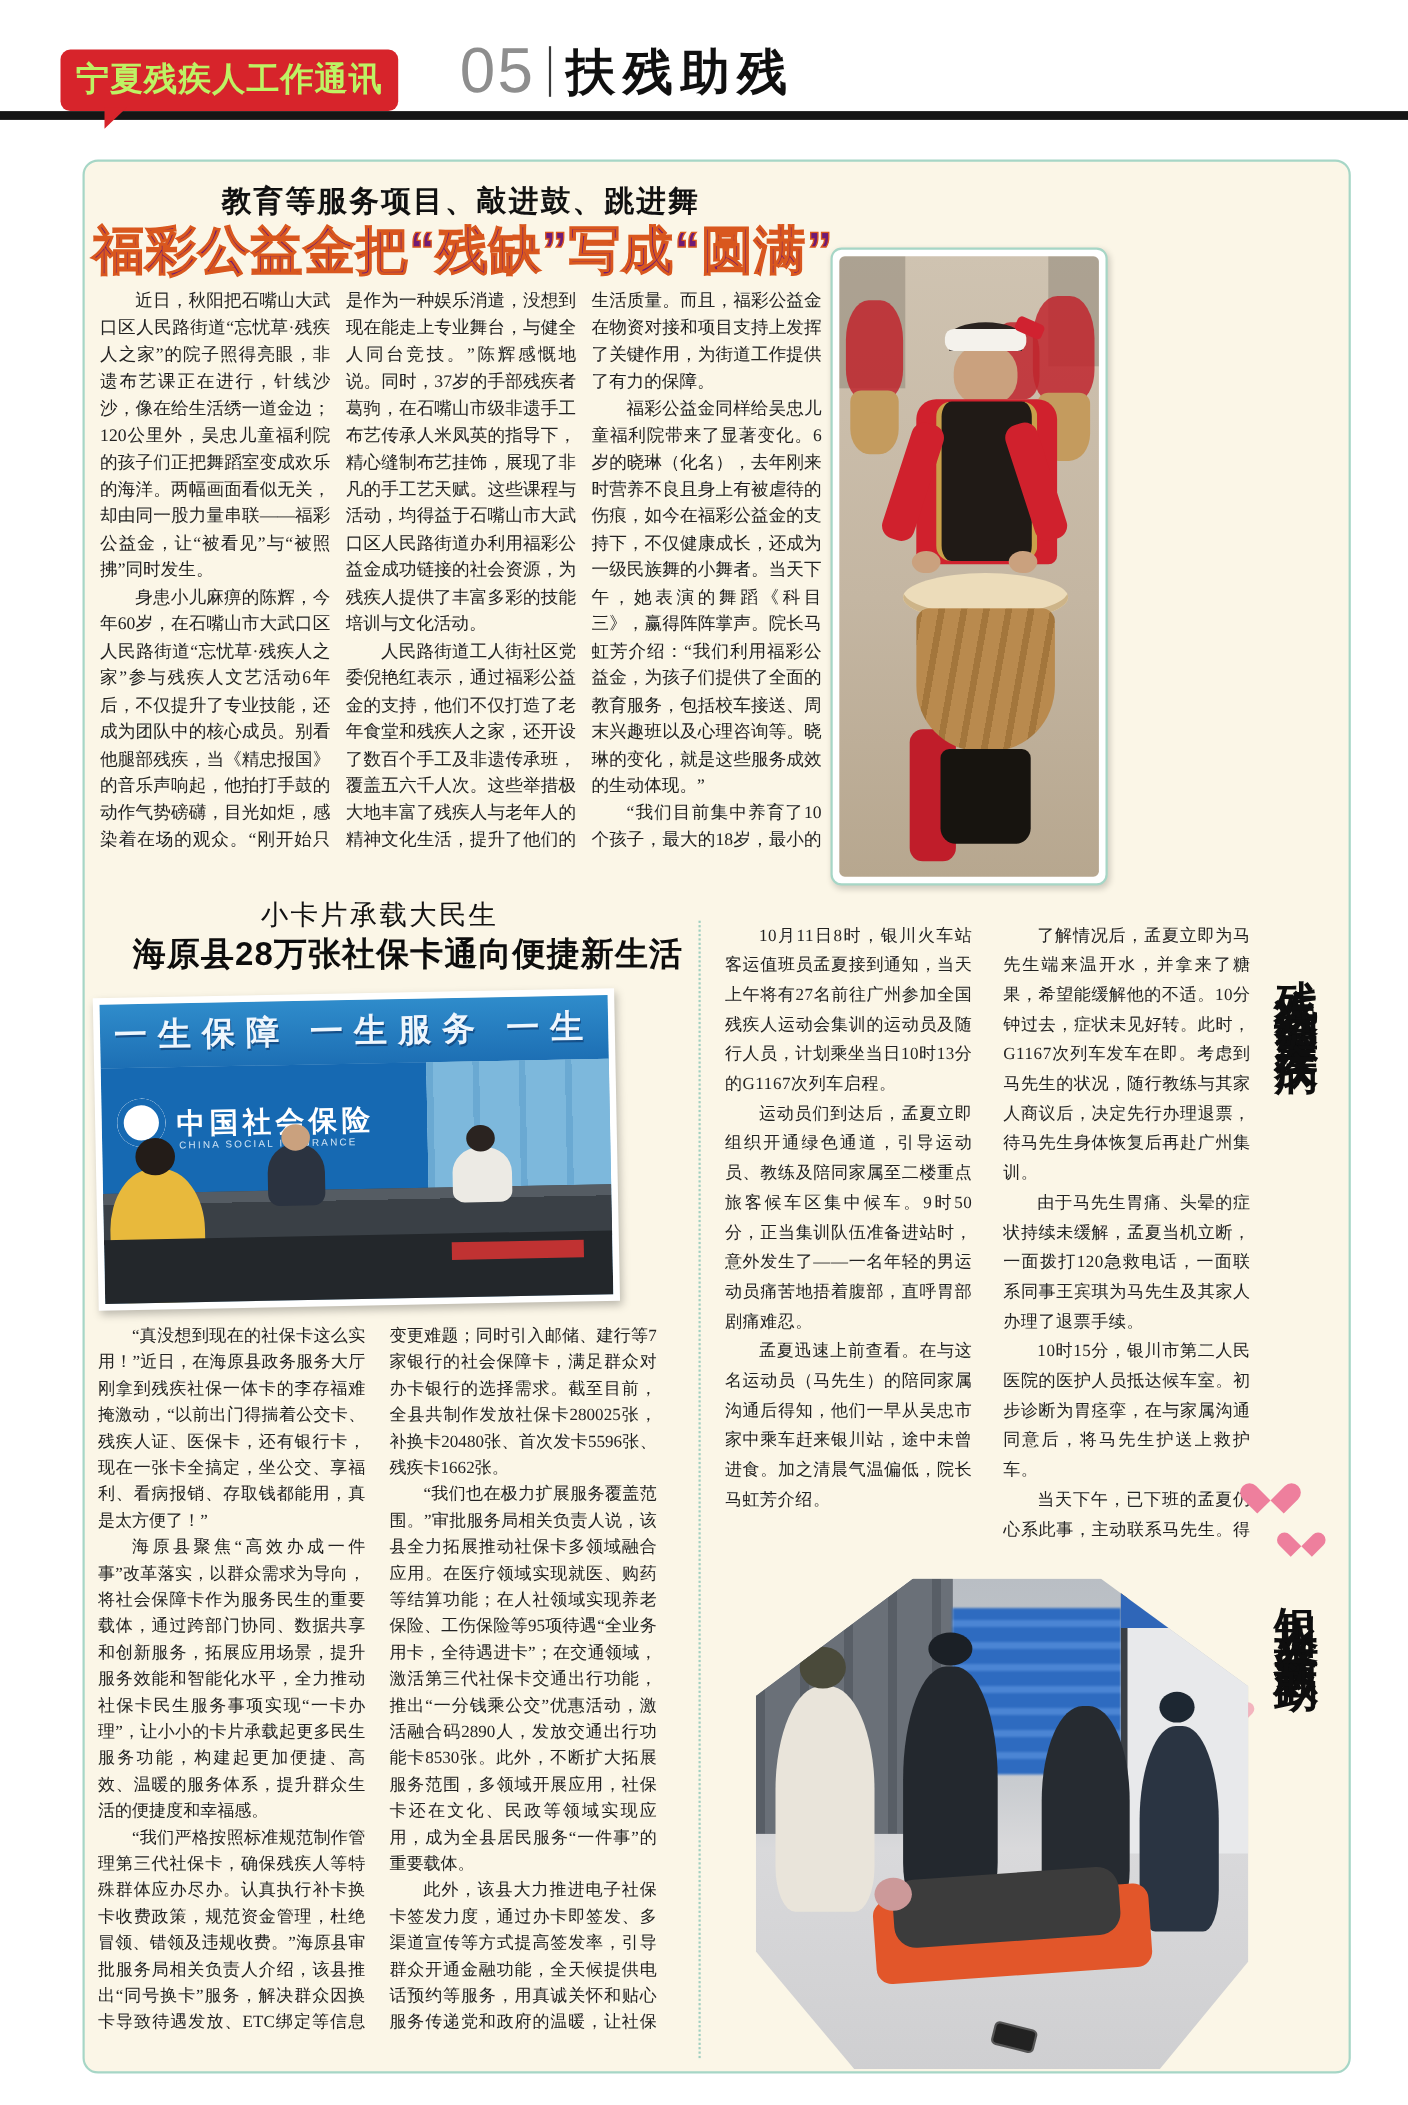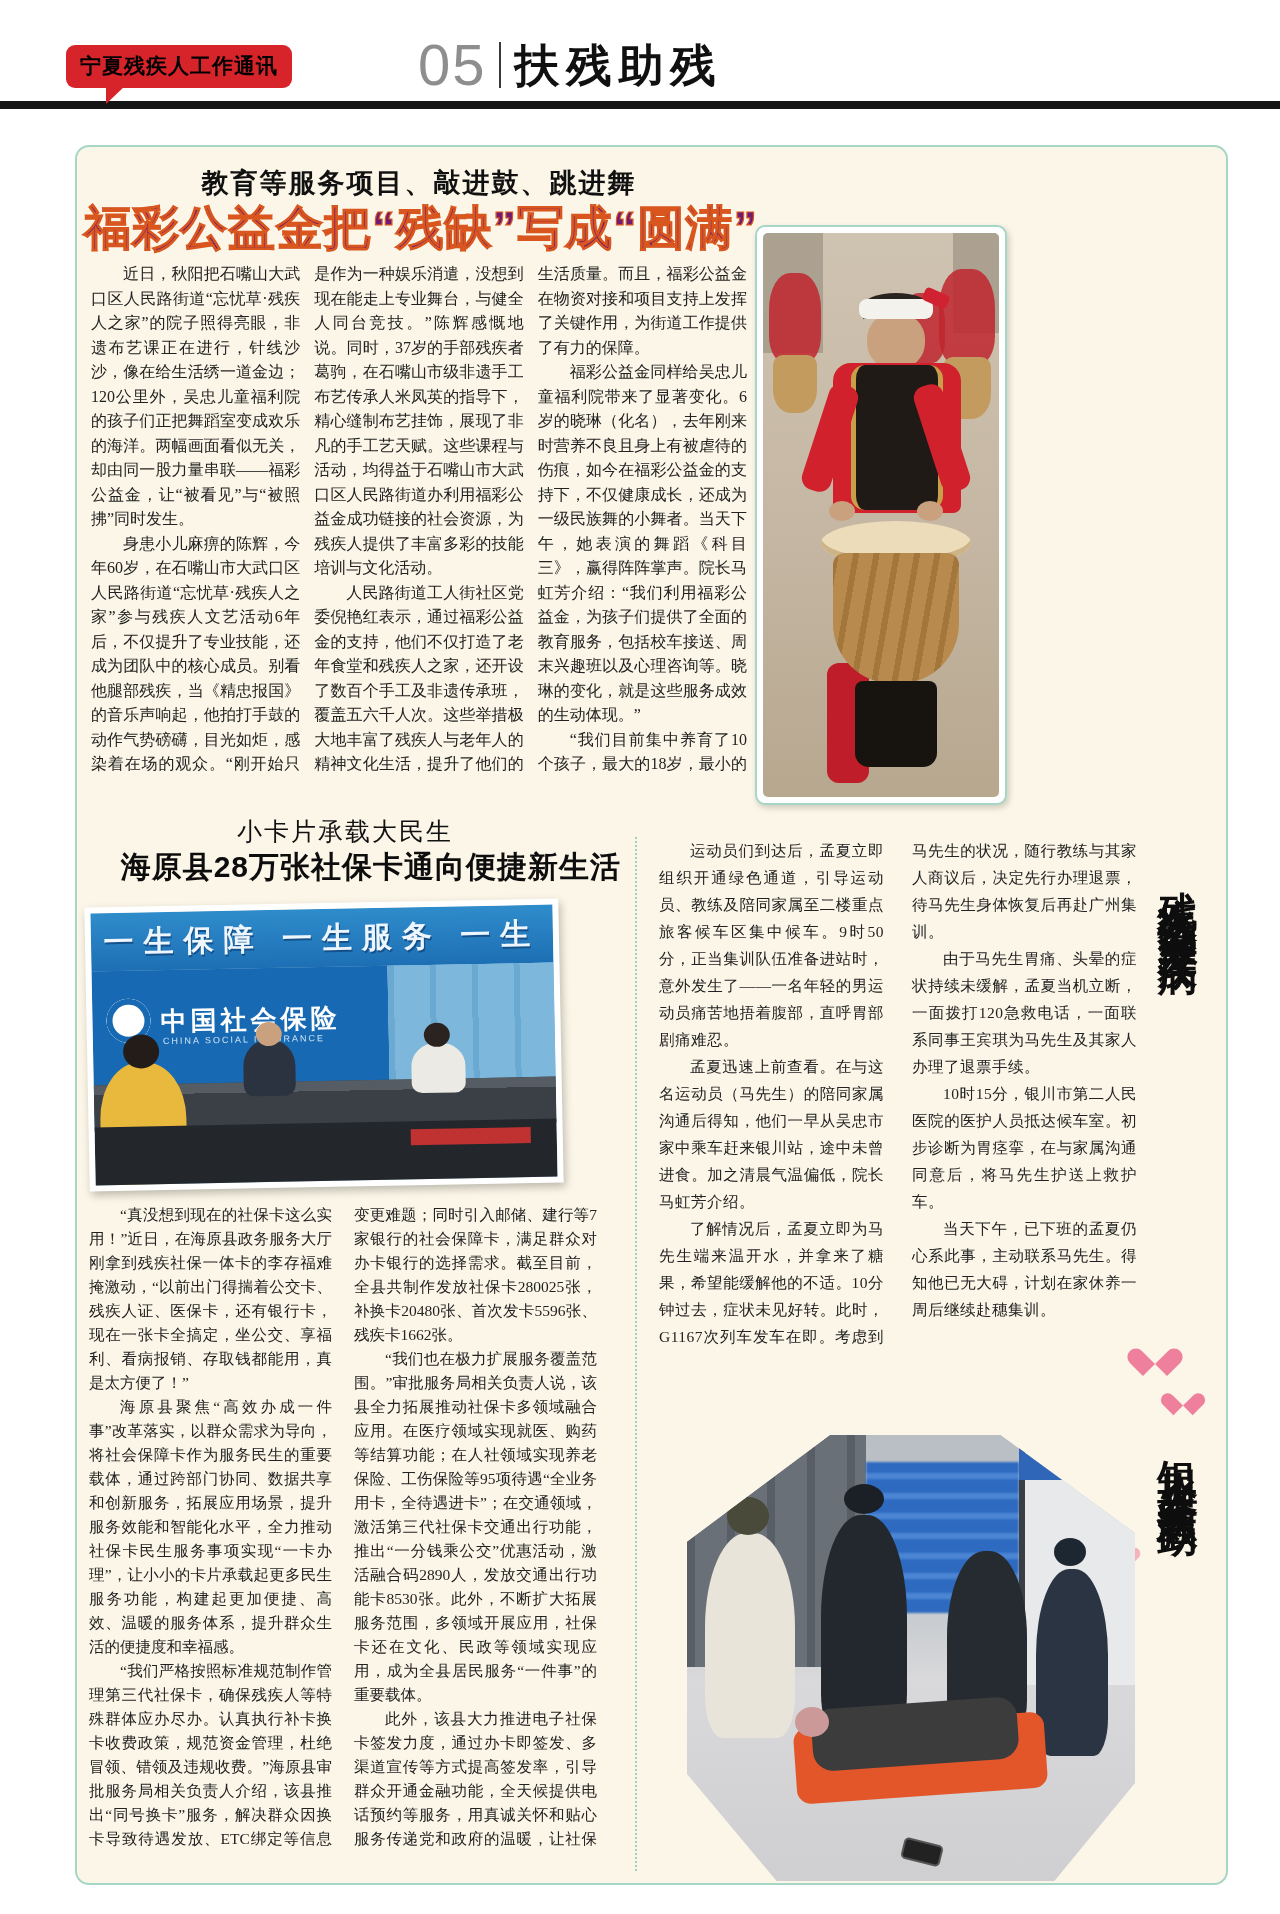--- a/index.html
+++ b/index.html
@@ -1,23 +1,23 @@
 <!DOCTYPE html>
 <html><head>
 <meta charset="utf-8">
 <style>
   * { margin:0; padding:0; box-sizing:border-box; }
   html,body { background:#fff; }
   .page { position:relative; width:1280px; height:1914px; background:#ffffff; overflow:hidden;
           font-family:"Liberation Serif","DejaVu Serif",serif; color:#222; }
 
   
-  .masthead { position:absolute; left:55px; top:45px; background:#d7242b; color:#000000;
+  .masthead { position:absolute; left:55px; top:45px; background:#d7242b; color:#bef264;
               font-family:"Liberation Sans","DejaVu Sans",sans-serif; font-weight:bold;
-              font-size:21px; letter-spacing:1px; padding:7px 14px 8px; border-radius:9px; z-index:3;margin-left:11px; }
+              font-size:30px; letter-spacing:1px; padding:7px 14px 8px; border-radius:9px; z-index:3; }
   .masthead:after { content:""; position:absolute; left:40px; bottom:-16px; width:0; height:0;
               border-top:19px solid #d7242b; border-right:20px solid transparent; }
   .head-center { position:absolute; left:418px; top:36px; display:flex; align-items:center; }
   .page-num { font-family:"Liberation Sans","DejaVu Sans",sans-serif; font-size:58px; color:#8e8e8e;
               font-weight:400; line-height:1; letter-spacing:2px; }
   .head-divider { width:2px; height:46px; background:#3a3a3a; margin:0 14px 0 12px; }
   .section-title { font-family:"Liberation Sans","DejaVu Sans",sans-serif; font-size:45px; font-weight:900;
               color:#101010; letter-spacing:7px; line-height:1; }
   .head-right { position:absolute; right:72px; top:47px; text-align:right;
               font-family:"Liberation Sans","DejaVu Sans",sans-serif; }
@@ -203,20 +203,21 @@
       <p>“真没想到现在的社保卡这么实用！”近日，在海原县政务服务大厅刚拿到残疾社保一体卡的李存福难掩激动，“以前出门得揣着公交卡、残疾人证、医保卡，还有银行卡，现在一张卡全搞定，坐公交、享福利、看病报销、存取钱都能用，真是太方便了！”</p>
       <p>海原县聚焦“高效办成一件事”改革落实，以群众需求为导向，将社会保障卡作为服务民生的重要载体，通过跨部门协同、数据共享和创新服务，拓展应用场景，提升服务效能和智能化水平，全力推动社保卡民生服务事项实现“一卡办理”，让小小的卡片承载起更多民生服务功能，构建起更加便捷、高效、温暖的服务体系，提升群众生活的便捷度和幸福感。</p>
       <p>“我们严格按照标准规范制作管理第三代社保卡，确保残疾人等特殊群体应办尽办。认真执行补卡换卡收费政策，规范资金管理，杜绝冒领、错领及违规收费。”海原县审批服务局相关负责人介绍，该县推出“同号换卡”服务，解决群众因换卡导致待遇发放、ETC绑定等信息变更难题；同时引入邮储、建行等7家银行的社会保障卡，满足群众对办卡银行的选择需求。截至目前，全县共制作发放社保卡280025张，补换卡20480张、首次发卡5596张、残疾卡1662张。</p>
       <p>“我们也在极力扩展服务覆盖范围。”审批服务局相关负责人说，该县全力拓展推动社保卡多领域融合应用。在医疗领域实现就医、购药等结算功能；在人社领域实现养老保险、工伤保险等95项待遇“全业务用卡，全待遇进卡”；在交通领域，激活第三代社保卡交通出行功能，推出“一分钱乘公交”优惠活动，激活融合码2890人，发放交通出行功能卡8530张。此外，不断扩大拓展服务范围，多领域开展应用，社保卡还在文化、民政等领域实现应用，成为全县居民服务“一件事”的重要载体。</p>
       <p><span>此外，该县大力推进电子社保卡签发力度，通过办卡即签发、多渠道宣传等方式提高签发率，引导群众开通金融功能，全天候提供电话预约等服务，用真诚关怀和贴心服务传递党和政府的温暖，让社保卡成为全县群众触手可及的“幸福卡”。</span></p>
     </div>
 
     <div class="v-divider"></div>
 
     <div class="a3-text">
+      <p>10月11日8时，银川火车站客运值班员孟夏接到通知，当天上午将有27名前往广州参加全国残疾人运动会集训的运动员及随行人员，计划乘坐当日10时13分的G1167次列车启程。</p>
       <p>运动员们到达后，孟夏立即组织开通绿色通道，引导运动员、教练及陪同家属至二楼重点旅客候车区集中候车。9时50分，正当集训队伍准备进站时，意外发生了——一名年轻的男运动员痛苦地捂着腹部，直呼胃部剧痛难忍。</p>
       <p>孟夏迅速上前查看。在与这名运动员（马先生）的陪同家属沟通后得知，他们一早从吴忠市家中乘车赶来银川站，途中未曾进食。加之清晨气温偏低，院长马虹芳介绍。</p>
       <p>了解情况后，孟夏立即为马先生端来温开水，并拿来了糖果，希望能缓解他的不适。10分钟过去，症状未见好转。此时，G1167次列车发车在即。考虑到马先生的状况，随行教练与其家人商议后，决定先行办理退票，待马先生身体恢复后再赴广州集训。</p>
       <p>由于马先生胃痛、头晕的症状持续未缓解，孟夏当机立断，一面拨打120急救电话，一面联系同事王宾琪为马先生及其家人办理了退票手续。</p>
       <p>10时15分，银川市第二人民医院的医护人员抵达候车室。初步诊断为胃痉挛，在与家属沟通同意后，将马先生护送上救护车。</p>
       <p><span>当天下午，已下班的孟夏仍心系此事，主动联系马先生。得知他已无大碍，计划在家休养一周后继续赴穗集训。</span></p>
     </div>
 
     <div class="vtitle vtitle1">残疾人运动员突发疾病</div>
     <div class="hearts">

